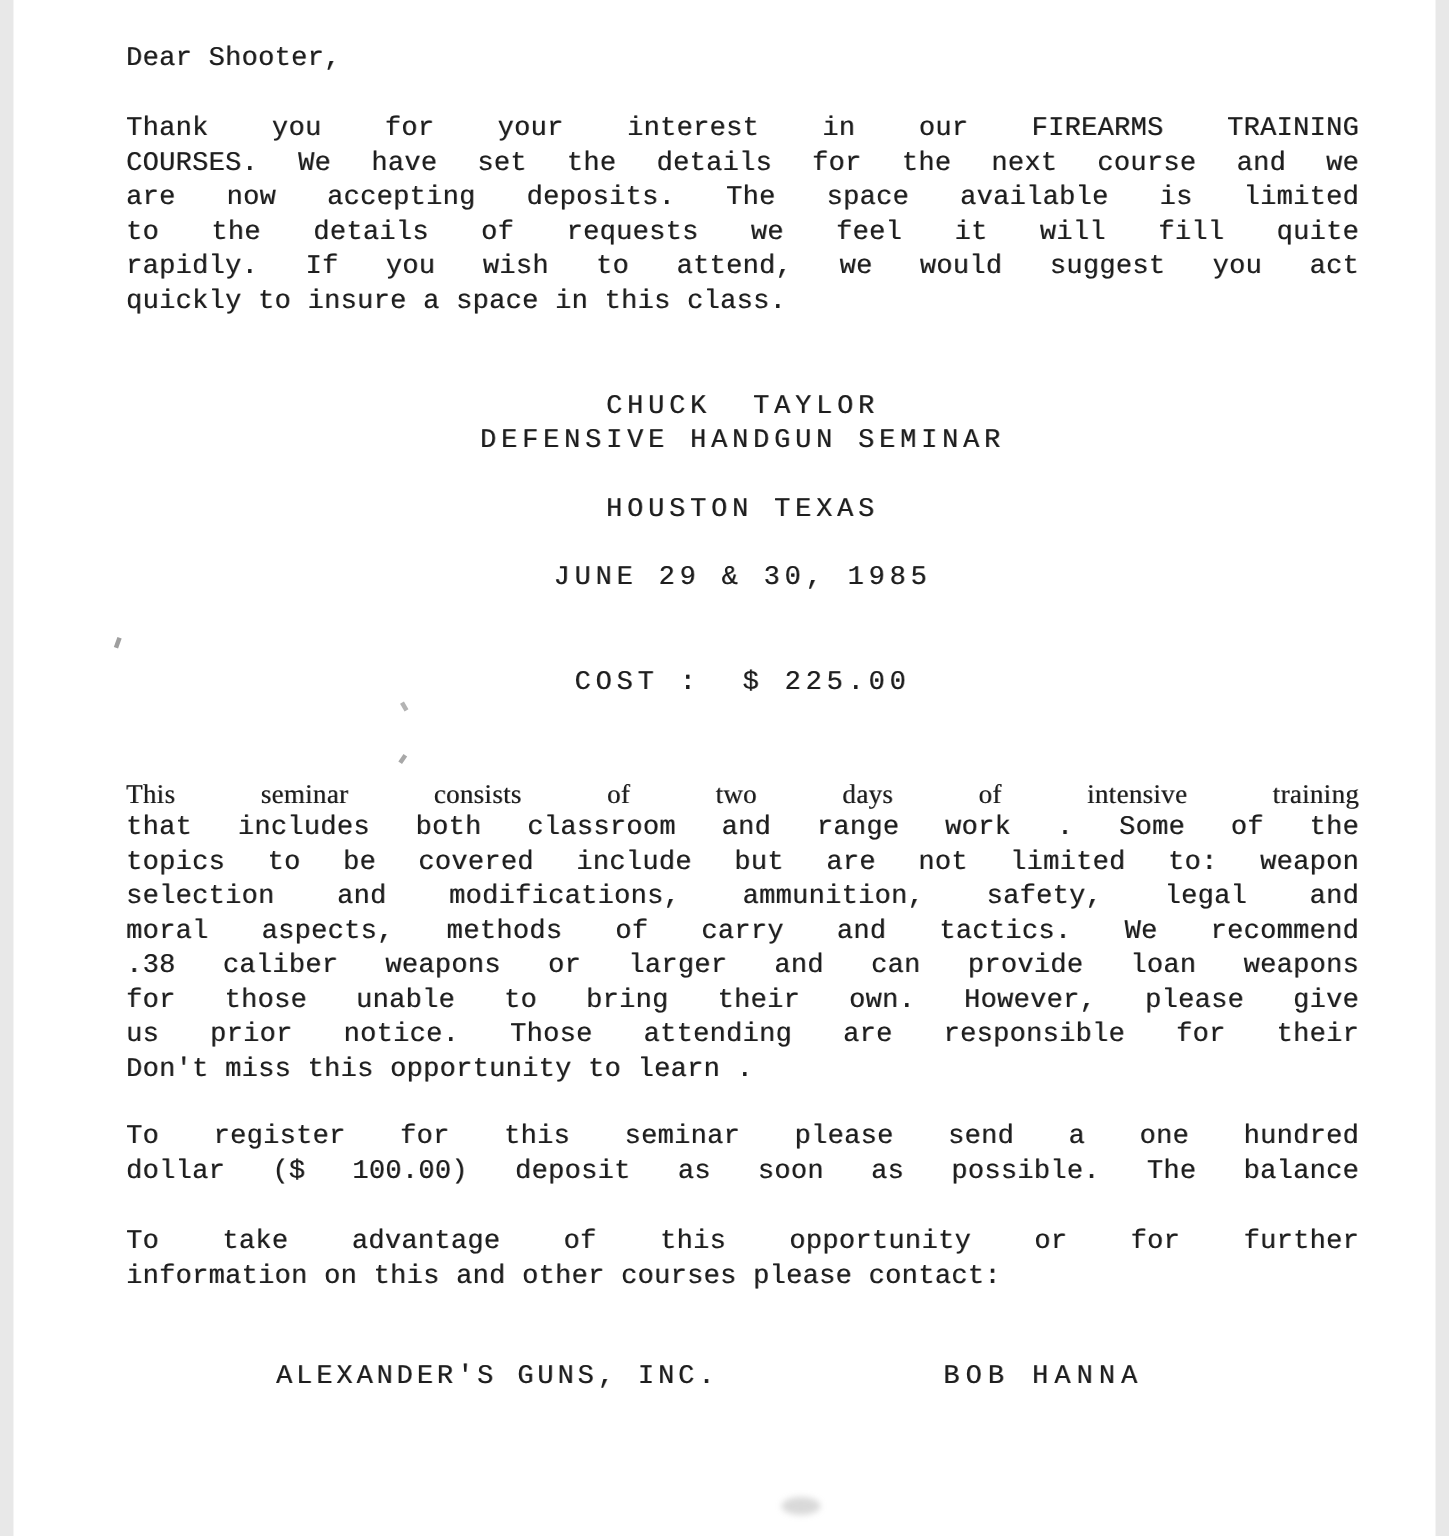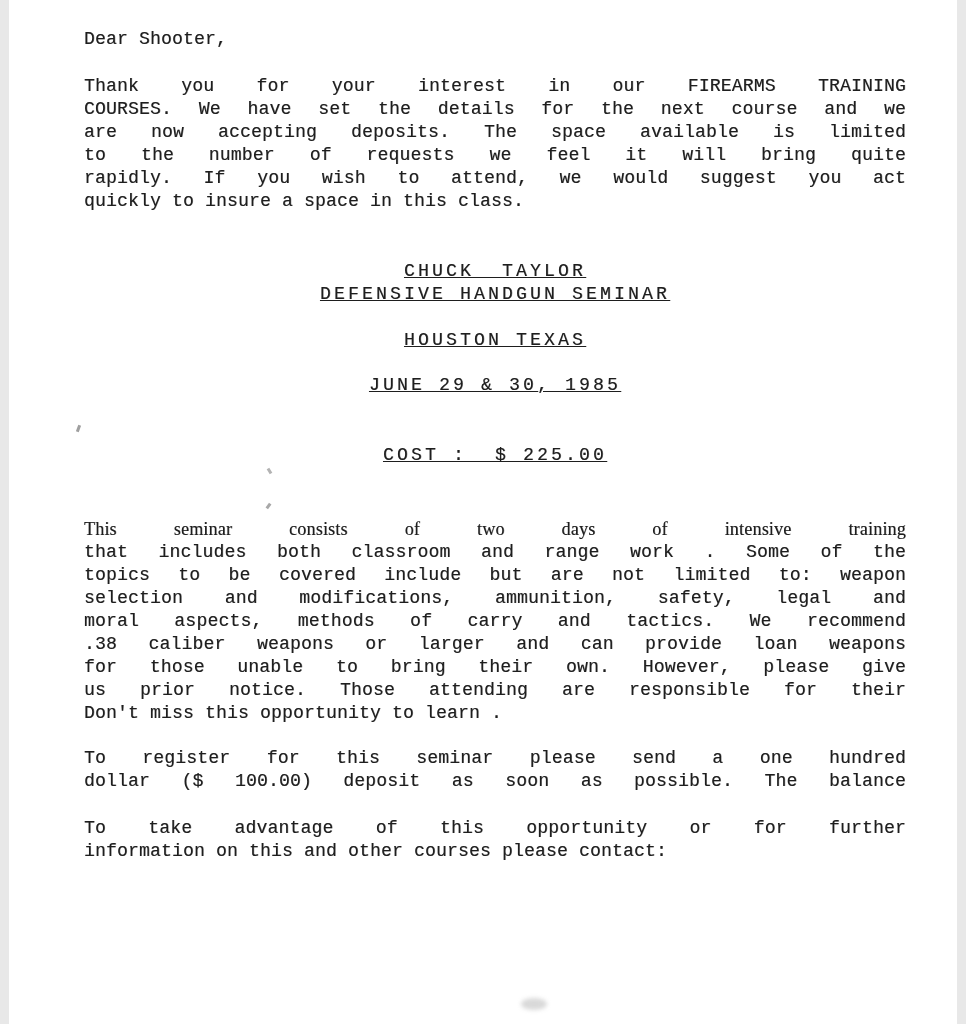--- a/index.html
+++ b/index.html
@@ -32,21 +32,20 @@
     text-align: justify;
     text-align-last: justify;
   }
   .j.last {
     text-align-last: left;
   }
   .center {
     text-align: center;
     letter-spacing: 3.2px;
     white-space: pre;
-    text-decoration: underline;
   }
   .mt-intro      { margin-top: 24px; }
   .mt-instructor { margin-top: 47px; }
   .mt-title      { }
   .mt-location   { margin-top: 23px; }
   .mt-dates      { margin-top: 22px; text-align: center; }
   .mt-cost       { margin-top: 47px; }
   .mt-desc       { margin-top: 51px; font-family: Liberation Serif, serif; }
   .mt-reg        { margin-top: 22px; }
   .mt-contact    { margin-top: 24px; }
@@ -81,21 +80,21 @@
 
 <div class="page">
   <div class="content">
 
     <div class="line">Dear Shooter,</div>
 
     <div>
       <div class="line j mt-intro">Thank you for your interest in our FIREARMS TRAINING</div>
       <div class="line j">COURSES. We have set the details for the next course and we</div>
       <div class="line j">are now accepting deposits. The space available is limited</div>
-      <div class="line j">to the number of requests we feel it will bring quite</div>
+      <div class="line j">to the details of requests we feel it will fill quite</div>
       <div class="line j">rapidly. If you wish to attend, we would suggest you act</div>
       <div class="line j last">quickly to insure a space in this class.</div>
     </div>
 
     <div>
       <div class="line center mt-instructor">CHUCK  TAYLOR</div>
       <div class="line center mt-title">DEFENSIVE HANDGUN SEMINAR</div>
       <div class="line center mt-location">HOUSTON TEXAS</div>
       <div class="line center mt-dates">JUNE 29 &amp; 30, 1985</div>
       <div class="line center mt-cost">COST :  $ 225.00</div>
@@ -116,20 +115,24 @@
     <div>
       <div class="line j mt-reg">To register for this seminar please send a one hundred</div>
       <div class="line j">dollar ($ 100.00) deposit as soon as possible. The balance</div>
     </div>
 
     <div>
       <div class="line j mt-contact">To take advantage of this opportunity or for further</div>
       <div class="line j last">information on this and other courses please contact:</div>
     </div>
 
+    <div class="footer-row">
+      <span class="line company">ALEXANDER'S GUNS, INC.</span>
+      <span class="line person">BOB HANNA</span>
+    </div>
 
   </div>
 
   <div class="speck speck1"></div>
   <div class="speck speck2"></div>
   <div class="speck speck3"></div>
   <div class="smudge"></div>
 </div>
 
 </body></html>

